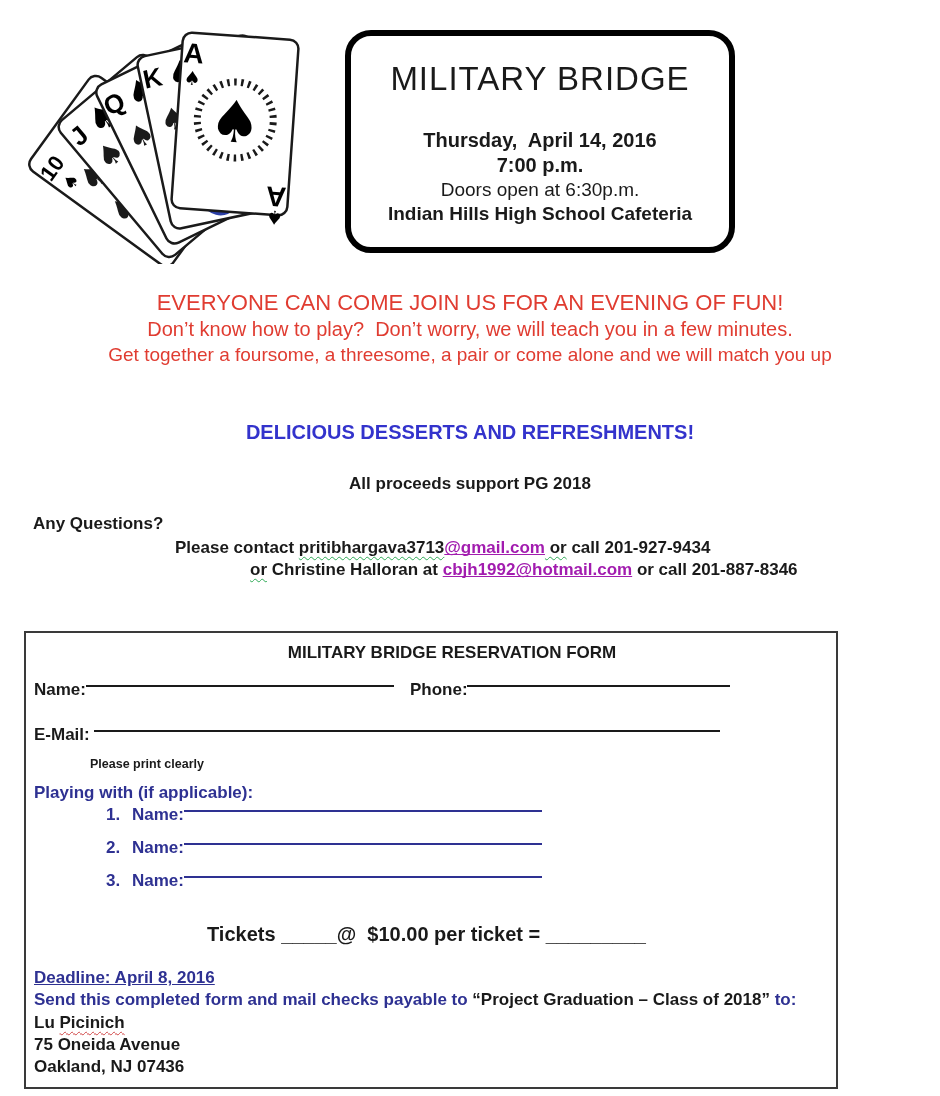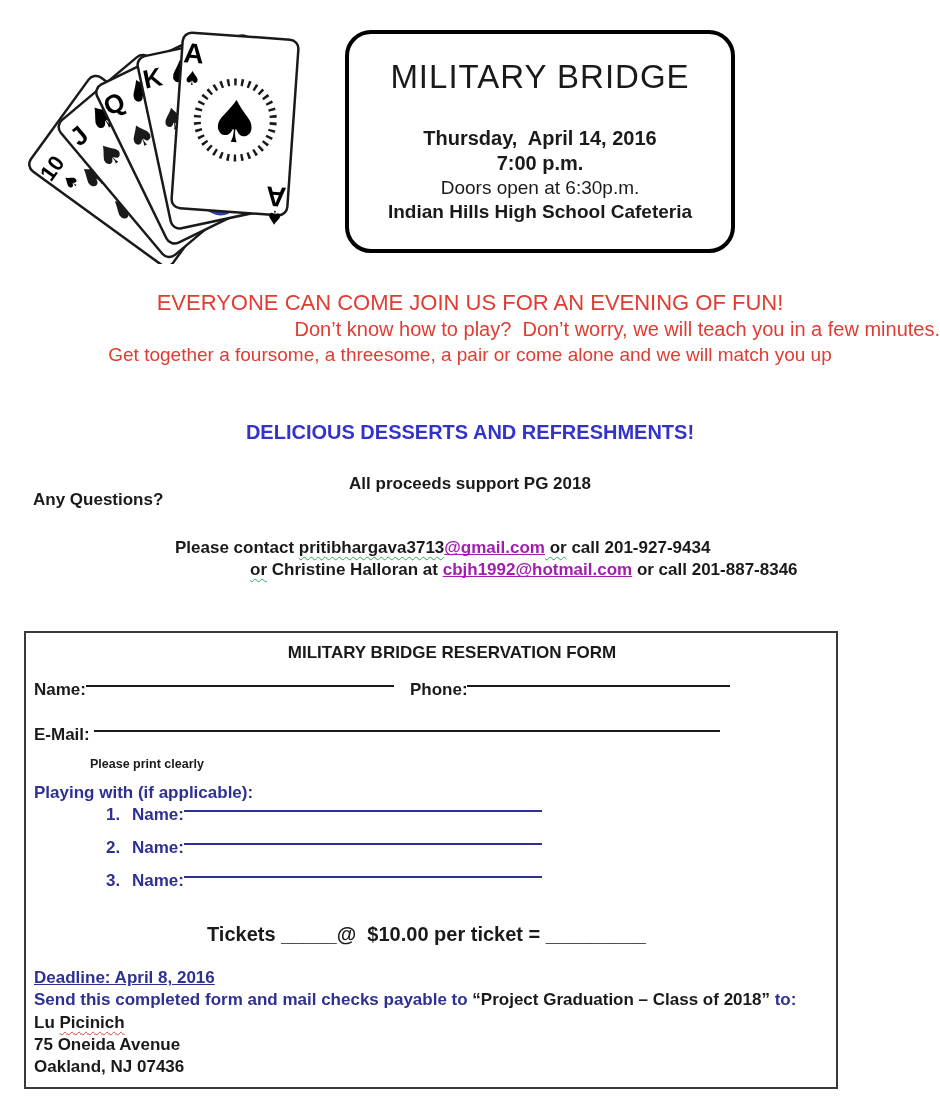--- a/index.html
+++ b/index.html
@@ -8,21 +8,21 @@
   .abs{position:absolute;}
   .b{font-weight:bold;}
   .pre{white-space:pre-wrap;}
   .center{left:0;width:940px;text-align:center;}
   .red{color:#e03c31;}
   .blue{color:#3333cc;}
   .navy{color:#2e3192;}
   .link{color:#a21caf;text-decoration:underline;text-decoration-skip-ink:none;}
   .wavy-g{text-decoration-line:underline;text-decoration-style:wavy;text-decoration-color:#2eaa55;text-decoration-thickness:1px;text-underline-offset:3px;text-decoration-skip-ink:none;}
   .wavy-r{text-decoration-line:underline;text-decoration-style:wavy;text-decoration-color:#d04545;text-decoration-thickness:1px;text-underline-offset:3px;text-decoration-skip-ink:none;}
-  .eventbox{left:345px;top:30px;width:390px;height:223px;border:4px solid #000000;border-radius:26px;box-sizing:border-box;text-align:center;}
+  .eventbox{left:345px;top:30px;width:390px;height:223px;border:6px solid #000000;border-radius:26px;box-sizing:border-box;text-align:center;}
   .eventbox .t{position:absolute;left:0;width:100%;text-align:center;}
   .formbox{left:24px;top:631px;width:814px;height:458px;border:2px solid #3a3a3a;box-sizing:border-box;}
   .formbox .fx{position:absolute;}
   .lbl{font-size:17px;font-weight:bold;}
   .blank{position:absolute;height:20px;border-bottom:2px solid #1a1a1a;}
   .blank.nl{border-bottom-color:#2e3192;}
 </style>
 </head>
 <body>
 
@@ -107,27 +107,27 @@
 
   <div class="abs eventbox">
     <div class="t" style="top:24px;font-size:33px;letter-spacing:1px;">MILITARY BRIDGE</div>
     <div class="t b pre" style="top:93px;font-size:20px;">Thursday,  April 14, 2016</div>
     <div class="t b" style="top:118px;font-size:20px;">7:00 p.m.</div>
     <div class="t" style="top:143px;font-size:19px;">Doors open at 6:30p.m.</div>
     <div class="t b" style="top:167px;font-size:19px;">Indian Hills High School Cafeteria</div>
   </div>
 
   <div class="abs center red" style="top:290px;font-size:22px;">EVERYONE CAN COME JOIN US FOR AN EVENING OF FUN!</div>
-  <div class="abs center red pre" style="top:318px;font-size:20px;text-align:right;">Don’t know how to play?  Don’t worry, we will teach you in a few minutes.</div>
+  <div class="abs center red pre" style="top:318px;font-size:20px;">Don’t know how to play?  Don’t worry, we will teach you in a few minutes.</div>
   <div class="abs center red" style="top:344px;font-size:19px;">Get together a foursome, a threesome, a pair or come alone and we will match you up</div>
 
   <div class="abs center blue b" style="top:421px;font-size:20px;">DELICIOUS DESSERTS AND REFRESHMENTS!</div>
   <div class="abs center b" style="top:474px;font-size:17px;">All proceeds support PG 2018</div>
 
-  <div class="abs b" style="left:33px;top:490px;font-size:17px;">Any Questions?</div>
+  <div class="abs b" style="left:33px;top:514px;font-size:17px;">Any Questions?</div>
   <div class="abs b pre" style="left:175px;top:538px;font-size:17px;"><span>Please contact </span><span class="wavy-g">pritibhargava3713</span><span class="link">@gmail.com</span><span class="wavy-g"> or</span><span> call 201-927-9434</span></div>
   <div class="abs b pre" style="left:250px;top:560px;font-size:17px;"><span class="wavy-g">or</span><span> Christine Halloran at </span><span class="link">cbjh1992@hotmail.com</span><span> or call 201-887-8346</span></div>
 
   <div class="abs formbox">
     <div class="fx b" style="top:10px;left:0;width:100%;text-align:center;font-size:17px;padding-left:21px;">MILITARY BRIDGE RESERVATION FORM</div>
 
     <div class="fx lbl" style="left:8px;top:47px;">Name:</div>
     <div class="blank" style="left:60px;top:32px;width:308px;"></div>
     <div class="fx lbl" style="left:384px;top:47px;">Phone:</div>
     <div class="blank" style="left:441px;top:32px;width:263px;"></div>

